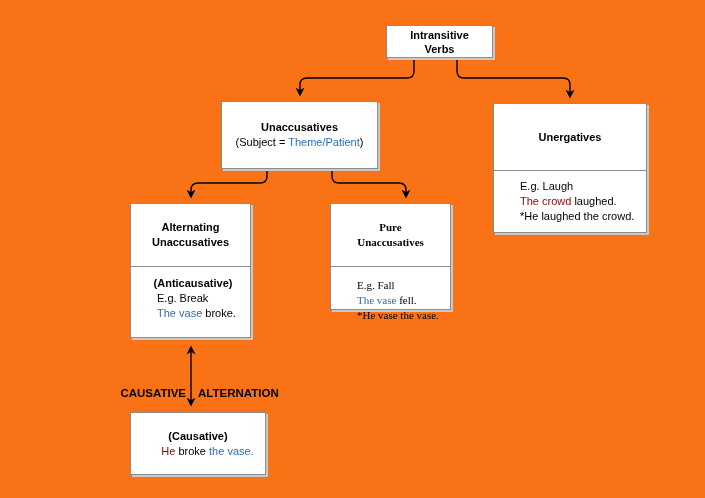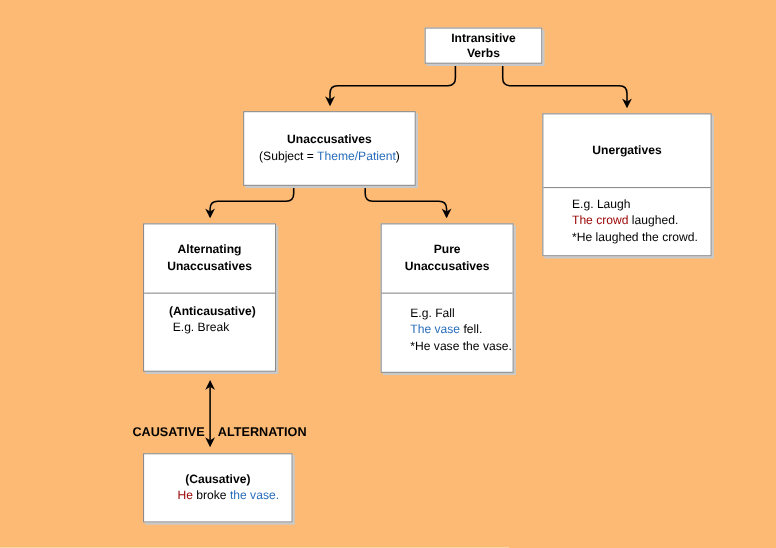--- a/index.html
+++ b/index.html
@@ -1,17 +1,17 @@
 <!DOCTYPE html>
 <html style="--accent-blue: #2a6ebb; --accent-dark-red: #990000; --box-border: #8c8c8c; --arrow-black: #000000; --shadow-gray: #c9c9c9;"><head>
 <meta charset="utf-8">
 <style>
   html,body { margin:0; padding:0; background:#fff; }
   .canvas {
-    position:relative; width:705px; height:498px; background:#fdba74;
+    position:relative; width:705px; height:498px; background:#f97316;
     font-family:"Liberation Sans", sans-serif; color:#000; overflow:hidden;
   }
   .connectors { position:absolute; left:0; top:0; }
   .connectors path { fill:none; stroke:var(--arrow-black,#000); stroke-width:1.4px; }
   #ah path { fill:var(--arrow-black,#000); stroke:none; }
 
   .box {
     position:absolute; background:#fff;
     border:1px solid var(--box-border,#8c8c8c);
     box-shadow:2px 2px 0 var(--shadow-gray,#c9c9c9);
@@ -30,21 +30,21 @@
 
   
   .pos-top     { left:386px; top:25px;  width:107px; height:33px; line-height:14px; }
   .pos-unacc   { left:221px; top:101px; width:157px; height:68px; }
   .pos-unerg   { left:493px; top:103px; width:154px; height:130px; }
   .pos-unerg .compartment-header { height:66px; }
   .pos-unerg .compartment-body   { height:62px; padding:8px 3px 0 7px; }
   .pos-alt     { left:130px; top:203px; width:121px; height:135px; }
   .pos-alt .compartment-header { height:62px; }
   .pos-alt .compartment-body   { height:71px; padding:9px 2px 0 7px; }
-  .pos-pure    { left:346px; top:203px; width:121px; height:136px; }
+  .pos-pure    { left:330px; top:203px; width:121px; height:107px;font-family:Liberation Serif, serif; }
   .pos-pure .compartment-header { height:62px; }
   .pos-pure .compartment-body   { height:72px; padding:11px 3px 0 7px; }
   .pos-caus    { left:130px; top:412px; width:136px; height:63px; }
 
   .arrow-label { position:absolute; font-weight:bold; font-size:11.5px; line-height:13px;margin-top:16px; }
   .label-causative   { left:108px; top:371px; width:78px; text-align:right; }
   .label-alternation { left:198px; top:371px; }
 </style>
 </head>
 <body>
@@ -90,20 +90,21 @@
   </div>
 
   <div class="box pos-alt">
     <div class="compartment-header">
       <div class="title">Alternating
 Unaccusatives</div>
     </div>
     <div class="compartment-body">
       <div class="body-heading">(Anticausative)</div>
       <div class="body-line">E.g. Break</div>
+      <div class="body-line"><span class="c-blue">The vase</span><span> broke.</span></div>
     </div>
   </div>
 
   <div class="box pos-pure">
     <div class="compartment-header">
       <div class="title">Pure
 Unaccusatives</div>
     </div>
     <div class="compartment-body">
       <div class="body-line">E.g. Fall</div>

